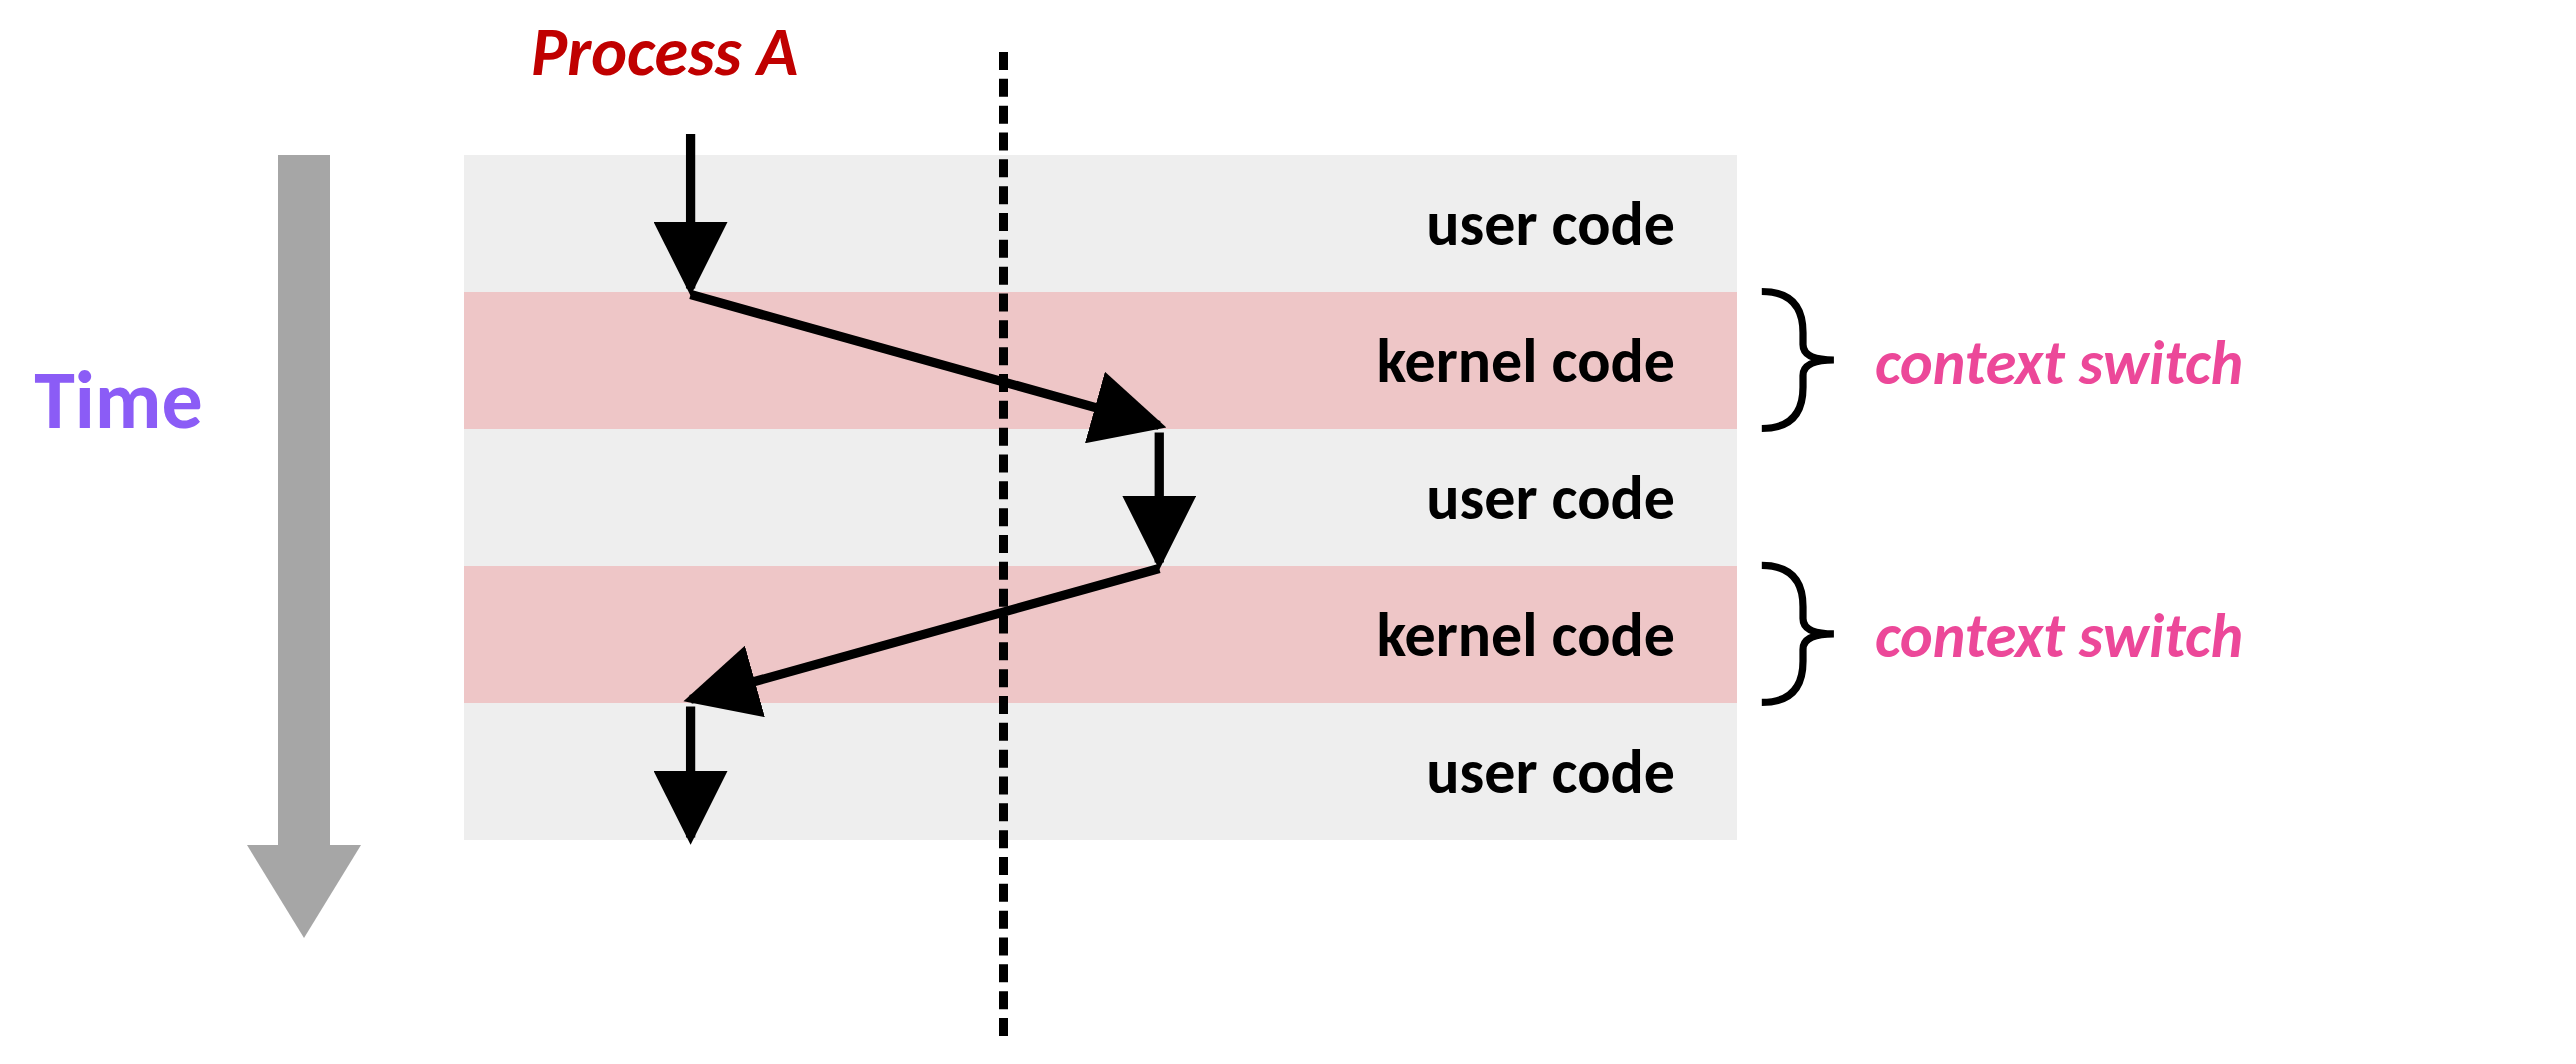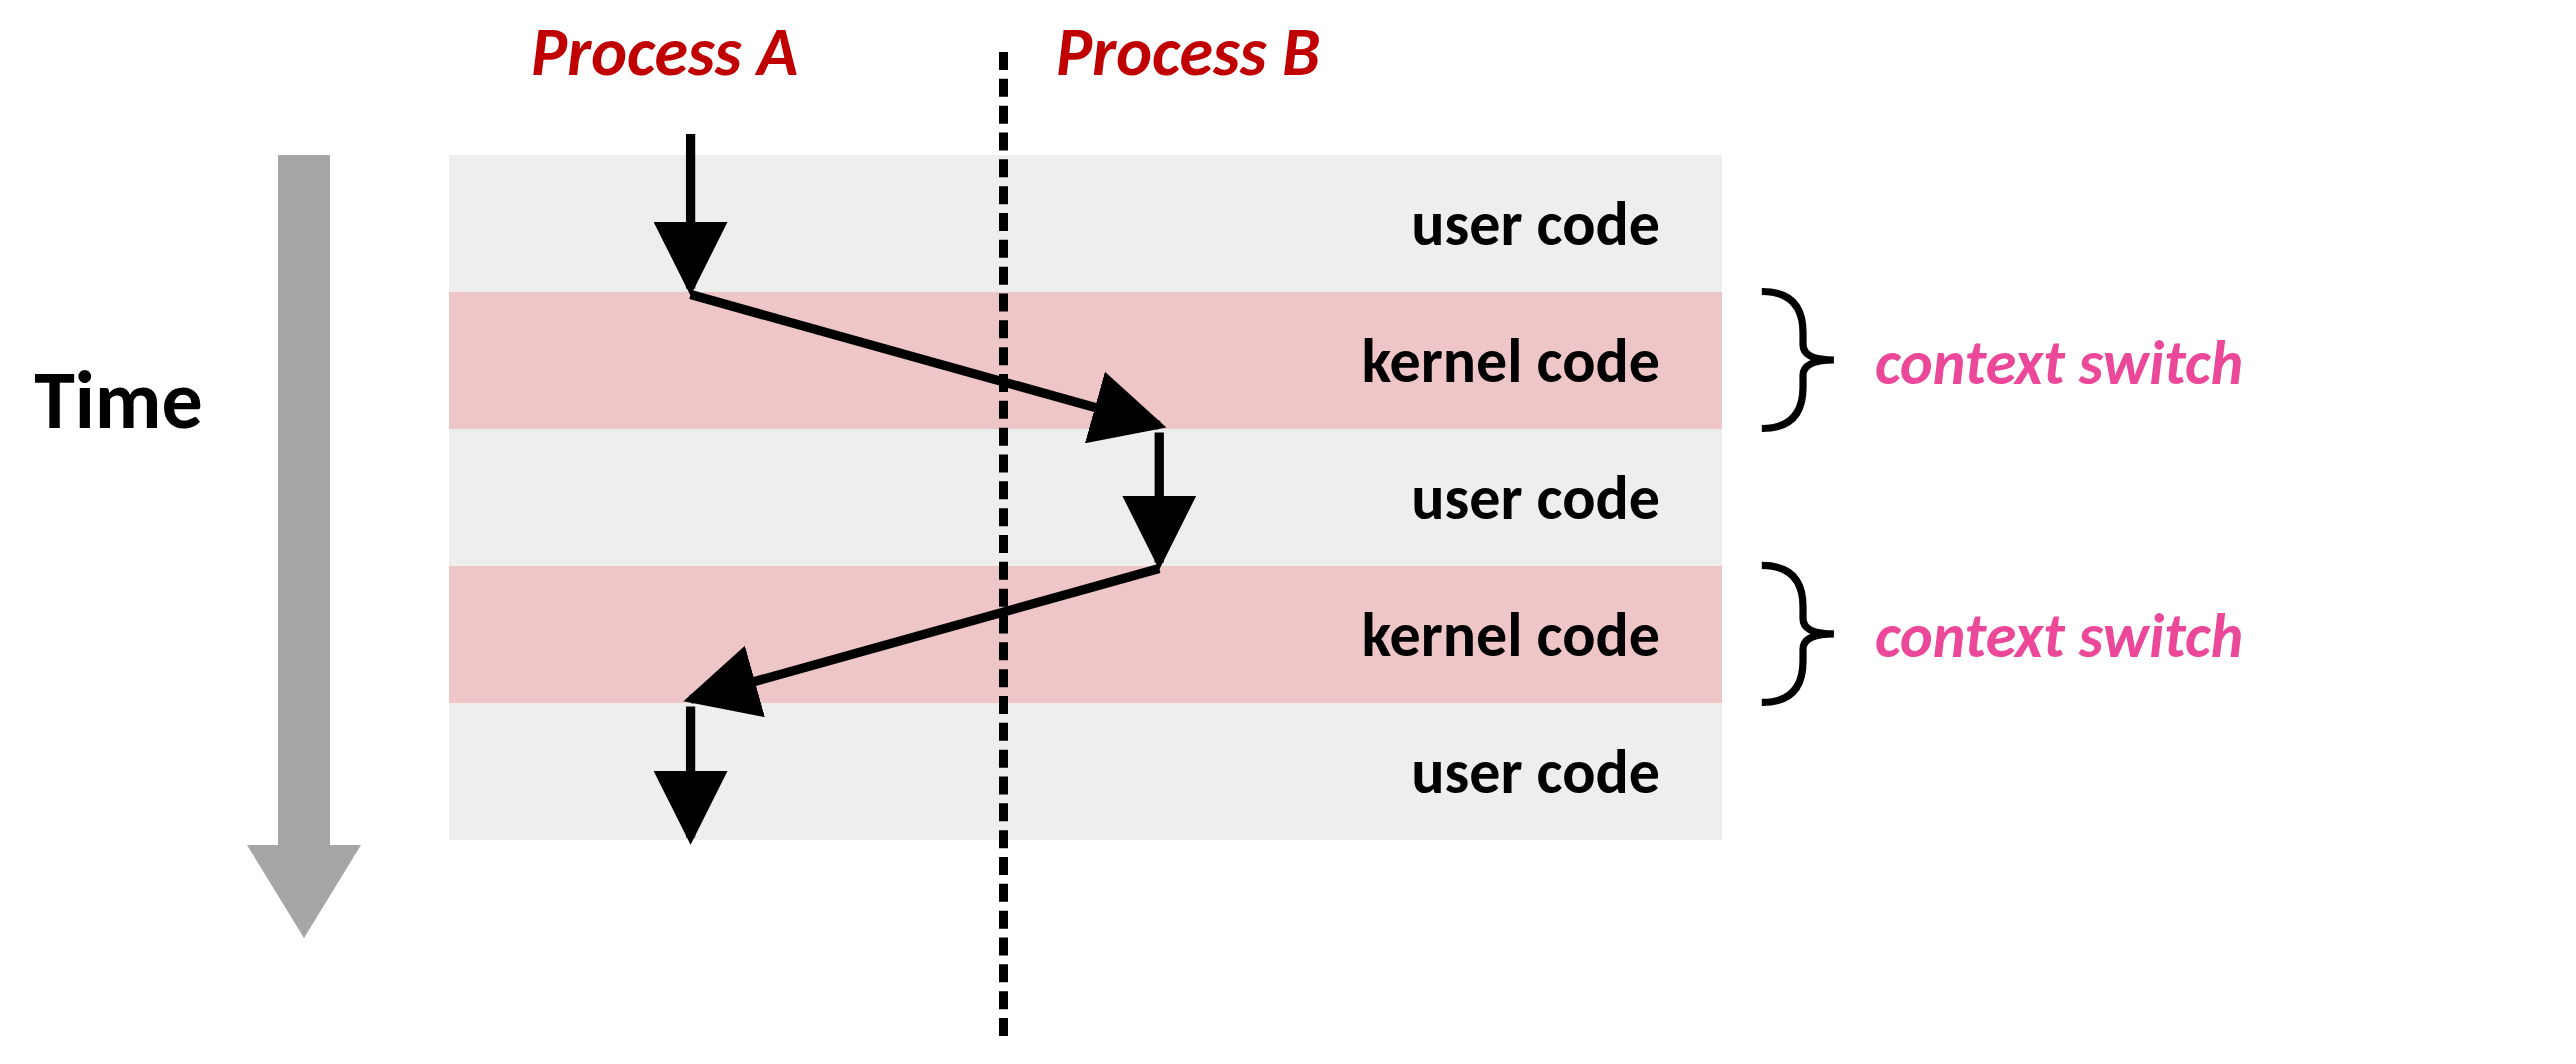--- a/index.html
+++ b/index.html
@@ -15,21 +15,21 @@
   }
   
   .time-label {
     position: absolute;
     left: 0px;
     top: 350px;
     width: 237px;
     text-align: center;
     font-size: 82px;
     font-weight: 700;
-    color: #000000;
+    color: #8b5cf6;
   }
   
   .time-arrow {
     position: absolute;
     left: 247px;
     top: 155px;
     width: 113px;
     height: 783px;
   }
   .time-arrow .shaft {
@@ -58,21 +58,21 @@
     font-weight: 700;
     font-style: italic;
     color: #c00000;
   }
   .proc-a { left: 531px; }
   .proc-b { left: 1056px; }
 
   
   .bands {
     position: absolute;
-    left: 449px;
+    left: 464px;
     top: 155px;
     width: 1273px;
   }
   .band {
     height: 137px;
     position: relative;
   }
   .band.user   { background: #eeeeee; }
   .band.kernel { background: #eec6c7; }
   .band-label {
@@ -122,21 +122,20 @@
 
 <div class="canvas">
 
   <div class="time-label">Time</div>
   <div class="time-arrow">
     <div class="shaft"></div>
     <div class="head"></div>
   </div>
 
   <div class="proc-label proc-a">Process A</div>
-  <div class="proc-label proc-b">Process B</div>
 
   <div class="bands">
     <div class="band user">
         <div class="band-label">user code</div>
       </div>
     <div class="band kernel">
         <div class="band-label">kernel code</div>
       </div>
     <div class="band user">
         <div class="band-label">user code</div>

